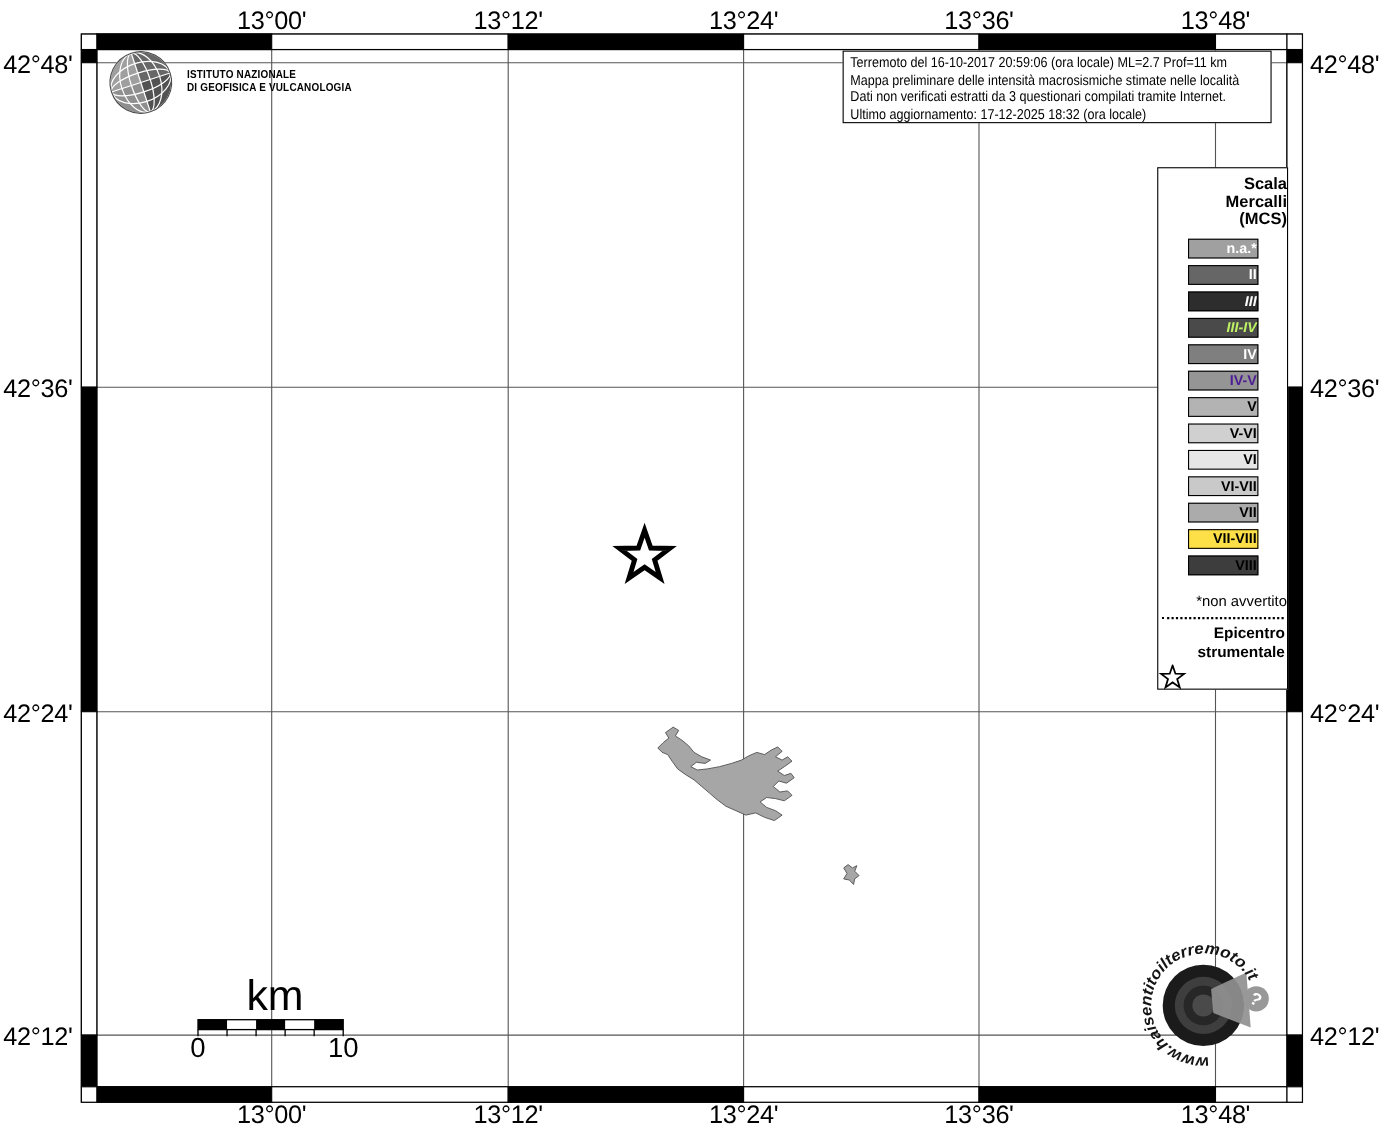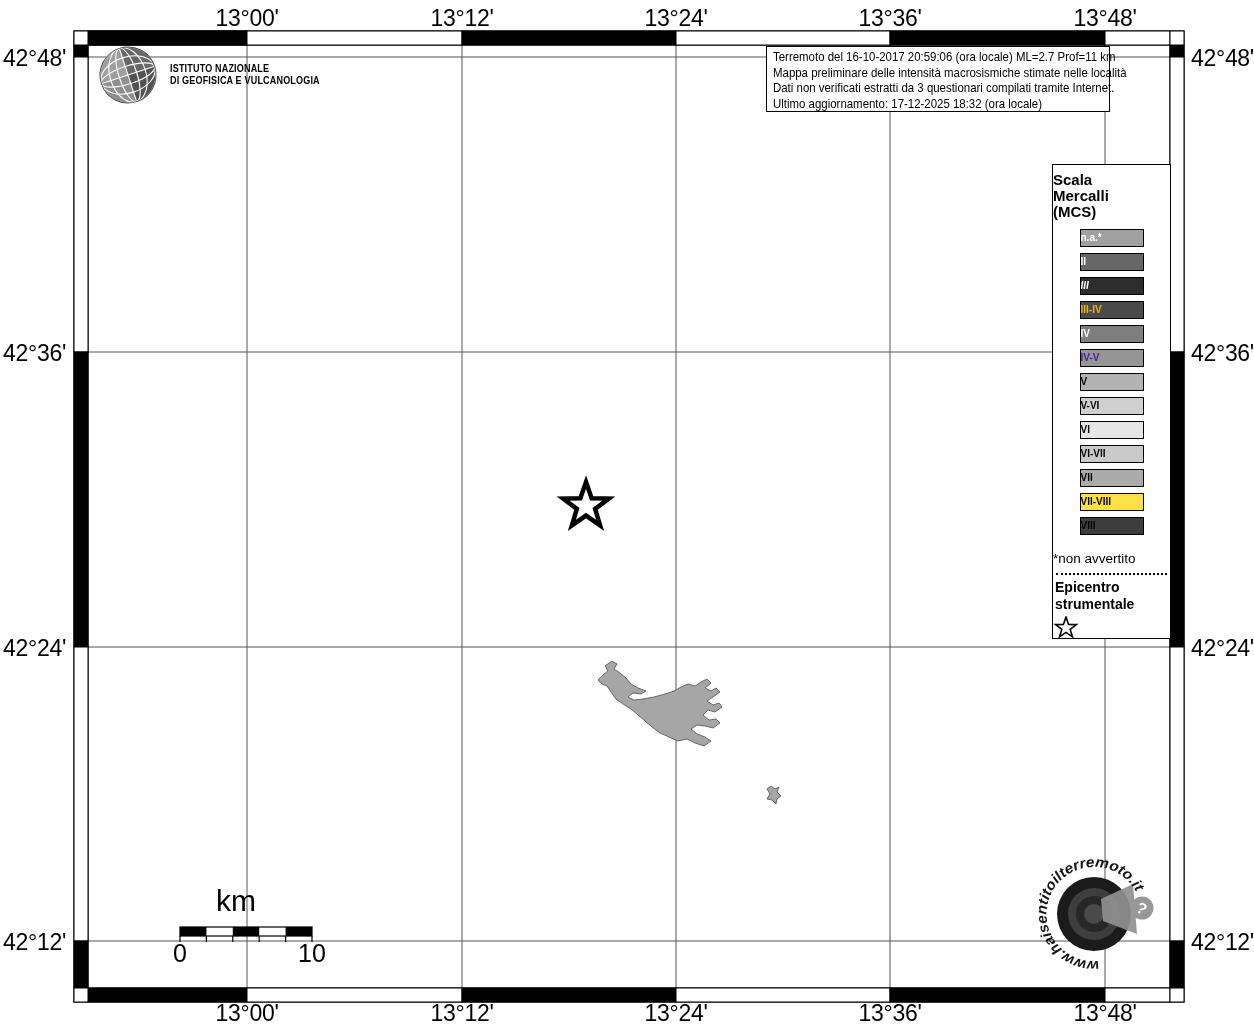--- a/index.html
+++ b/index.html
@@ -9,39 +9,39 @@
   .map-svg{position:absolute;left:0;top:0;}
   .grid-line{stroke:var(--grid,#555);stroke-width:1;}
   .lake{fill:var(--lake,#a6a6a6);stroke:#4d4d4d;stroke-width:0.8;}
   .frame-band{fill:#000;stroke:#000;stroke-width:1;}
   .frame-white{fill:#fff;stroke:#000;stroke-width:1;}
   .frame-rect{fill:none;stroke:#000;stroke-width:1.2;}
   .axis-label{position:absolute;font-size:23px;letter-spacing:-0.3px;}
   .lon-label{width:110px;text-align:center;}
   .lat-left{width:64px;text-align:right;left:2px;}
   .lat-right{width:64px;text-align:left;left:1191px;}
-  .info-box{position:absolute;left:766px;top:46px;width:344px;height:66px;background:#fff;
+  .info-box{position:absolute;left:766px;top:46px;width:390px;height:66px;background:#fff;
             border:1px solid #000;box-sizing:border-box;padding:2px 0 0 6px;
             font-size:13px;line-height:15.5px;}
   .info-line{white-space:nowrap;transform:scaleX(0.88);transform-origin:0 0;}
   .ingv-text{position:absolute;left:170px;top:62px;font-weight:bold;font-size:10.5px;
              line-height:12px;letter-spacing:0.2px;transform:scaleX(0.86);transform-origin:0 0;
              white-space:nowrap;}
-  .legend{position:absolute;left:1052px;top:164px;width:119px;height:475px;background:#fff;
-          border:1px solid #000;box-sizing:border-box;text-align:left;}
+  .legend{position:absolute;left:1052px;top:152px;width:119px;height:475px;background:#fff;
+          border:1px solid #000;box-sizing:border-box;text-align:right;}
   .legend-title{font-weight:bold;font-size:15px;line-height:16px;padding-top:7px;}
   .legend-items{margin-top:9px;}
   .legend-box{width:62px;height:16px;margin:0 auto 6px auto;border:1px solid #000;
-              font-weight:bold;font-size:10px;line-height:16px;overflow:hidden;}
+              font-weight:bold;font-size:13px;line-height:16px;overflow:hidden;}
   .legend-note{font-size:13.5px;margin-top:16px;}
   .legend-divider{border-top:2px dotted #000;margin:7px 3px 4px 3px;}
   .legend-epicenter{font-weight:bold;font-size:14px;line-height:17px;padding:0 2px;}
   .legend-star{margin-top:3px;}
   .scale-num{position:absolute;font-size:25px;text-align:center;}
-  .scale-km{position:absolute;font-size:30px;text-align:left;}
+  .scale-km{position:absolute;font-size:39px;text-align:right;}
 </style>
 </head>
 <body>
 
 <div class="page">
 
   <svg class="map-svg" width="1254" height="1024" viewBox="0 0 1254 1024">
 
     <g>
       <line class="grid-line" x1="88" y1="57" x2="1170" y2="57"></line>
@@ -189,21 +189,21 @@
   <div class="legend">
     <div class="legend-title">
       <div>Scala</div>
       <div>Mercalli</div>
       <div>(MCS)</div>
     </div>
     <div class="legend-items">
       <div class="legend-box" style="background: rgb(160, 160, 160); color: rgb(255, 255, 255);">n.a.*</div>
       <div class="legend-box" style="background: rgb(102, 102, 102); color: rgb(255, 255, 255);">II</div>
       <div class="legend-box" style="background: rgb(45, 45, 45); color: rgb(255, 255, 255); font-style: italic;">III</div>
-      <div class="legend-box" style="background: rgb(74, 74, 74); color: #eab308;">III-IV</div>
+      <div class="legend-box" style="background: rgb(74, 74, 74); color: #bef264; font-style: italic;">III-IV</div>
       <div class="legend-box" style="background: rgb(127, 127, 127); color: rgb(255, 255, 255);">IV</div>
       <div class="legend-box" style="background: rgb(149, 149, 149); color: #4c1d95;">IV-V</div>
       <div class="legend-box" style="background: rgb(179, 179, 179); color: rgb(0, 0, 0);">V</div>
       <div class="legend-box" style="background: rgb(208, 208, 208); color: rgb(0, 0, 0);">V-VI</div>
       <div class="legend-box" style="background: rgb(230, 230, 230); color: rgb(0, 0, 0);">VI</div>
       <div class="legend-box" style="background: rgb(201, 201, 201); color: rgb(0, 0, 0);">VI-VII</div>
       <div class="legend-box" style="background: rgb(171, 171, 171); color: rgb(0, 0, 0);">VII</div>
       <div class="legend-box" style="background: #fde047; color: rgb(0, 0, 0);">VII-VIII</div>
       <div class="legend-box" style="background: rgb(61, 61, 61); color: rgb(0, 0, 0);">VIII</div>
     </div>

